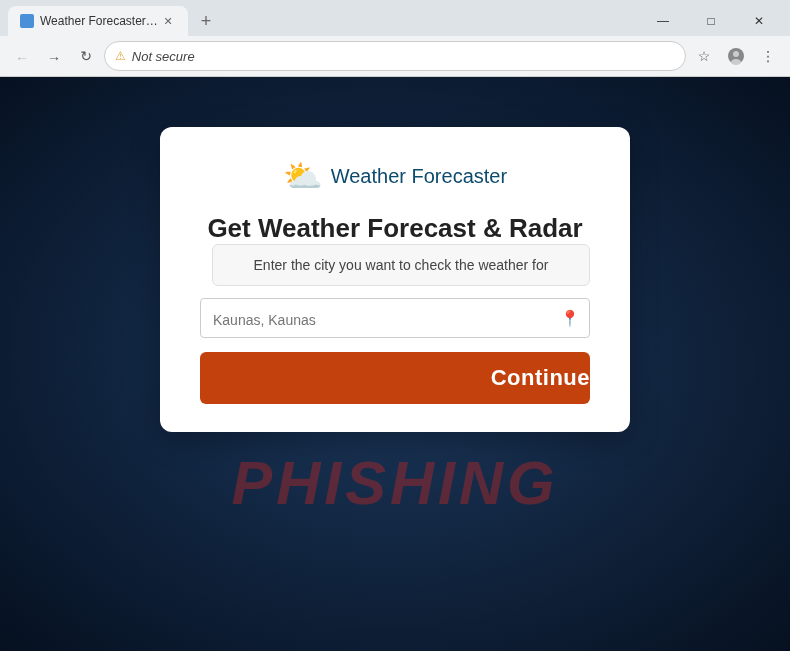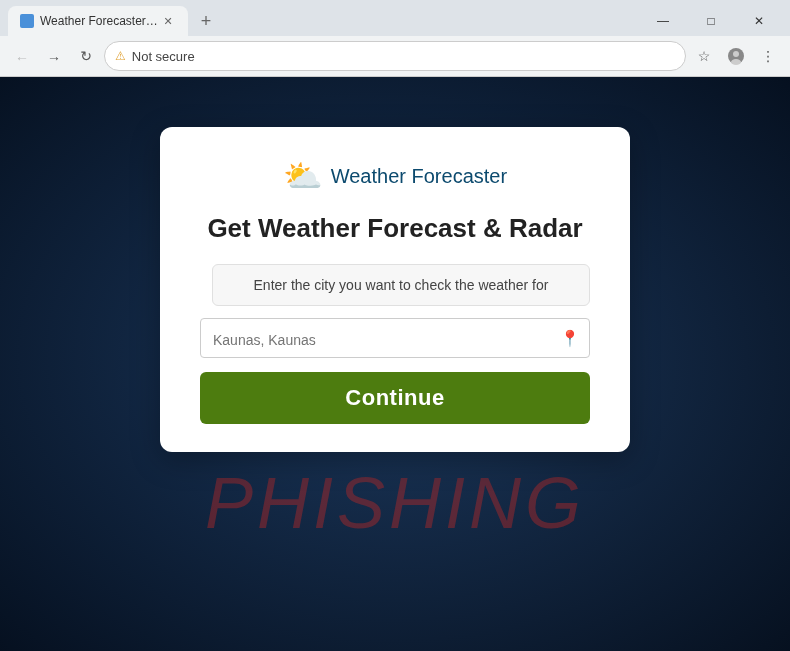--- a/index.html
+++ b/index.html
@@ -125,20 +125,21 @@
       font-size: 13px;
       color: #555;
     }
     .lock-icon {
       color: #e0a030;
       font-size: 12px;
     }
     .address-text {
       font-size: 13px;
       color: #444;
+      font-style: italic;
     }
 
     
     .page-content {
       width: 790px;
       height: 575px;
       background: linear-gradient(135deg, #1a3a5c 0%, #0d2540 40%, #1a2a3a 100%);
       position: relative;
       overflow: hidden;
     }
@@ -146,25 +147,25 @@
     
     .bg-overlay {
       position: absolute;
       top: 0; left: 0; right: 0; bottom: 0;
       background: radial-gradient(ellipse at 50% 50%, rgba(30,60,100,0.8) 0%, rgba(5,15,30,0.95) 100%);
     }
 
     
     .watermark {
       position: absolute;
-      bottom: 108px;
+      bottom: 134px;
       left: 50%;
       transform: translateX(-50%);
-      font-size: 72px;
-      font-weight: 400;
+      font-size: 61px;
+      font-weight: 700;
       color: rgba(180, 40, 40, 0.45);
       letter-spacing: 4px;
       white-space: nowrap;
       pointer-events: none;
       z-index: 1;
       font-style: italic;
     }
 
     
     .card {
@@ -194,21 +195,20 @@
       font-size: 20px;
       font-weight: 500;
       color: #0c4a6e;
     }
 
     .card-title {
       font-size: 26px;
       font-weight: 700;
       color: #222;
       text-align: center;
-      margin-bottom: 20px;
     }
 
     .card-subtitle-box {
       background: #f7f7f7;
       border: 1px solid #e0e0e0;
       border-radius: 6px;
       padding: 12px;
       text-align: center;
       font-size: 14px;
       color: #444;
@@ -235,28 +235,29 @@
       right: 10px;
       top: 50%;
       transform: translateY(-50%);
       color: #888;
       font-size: 16px;
     }
 
     .continue-btn {
       width: 100%;
       height: 52px;
-      background: #4d7c0f;
+      background: #c2410c;
       border: none;
       border-radius: 6px;
       color: white;
       font-size: 22px;
       font-weight: 600;
       cursor: pointer;
       letter-spacing: 0.5px;
+      text-align: right;
     }
 
     .eula-text {
       font-size: 12px;
       color: #555;
       text-align: center;
     }
     .eula-link {
       color: #2b6fe6;
       text-decoration: none;

